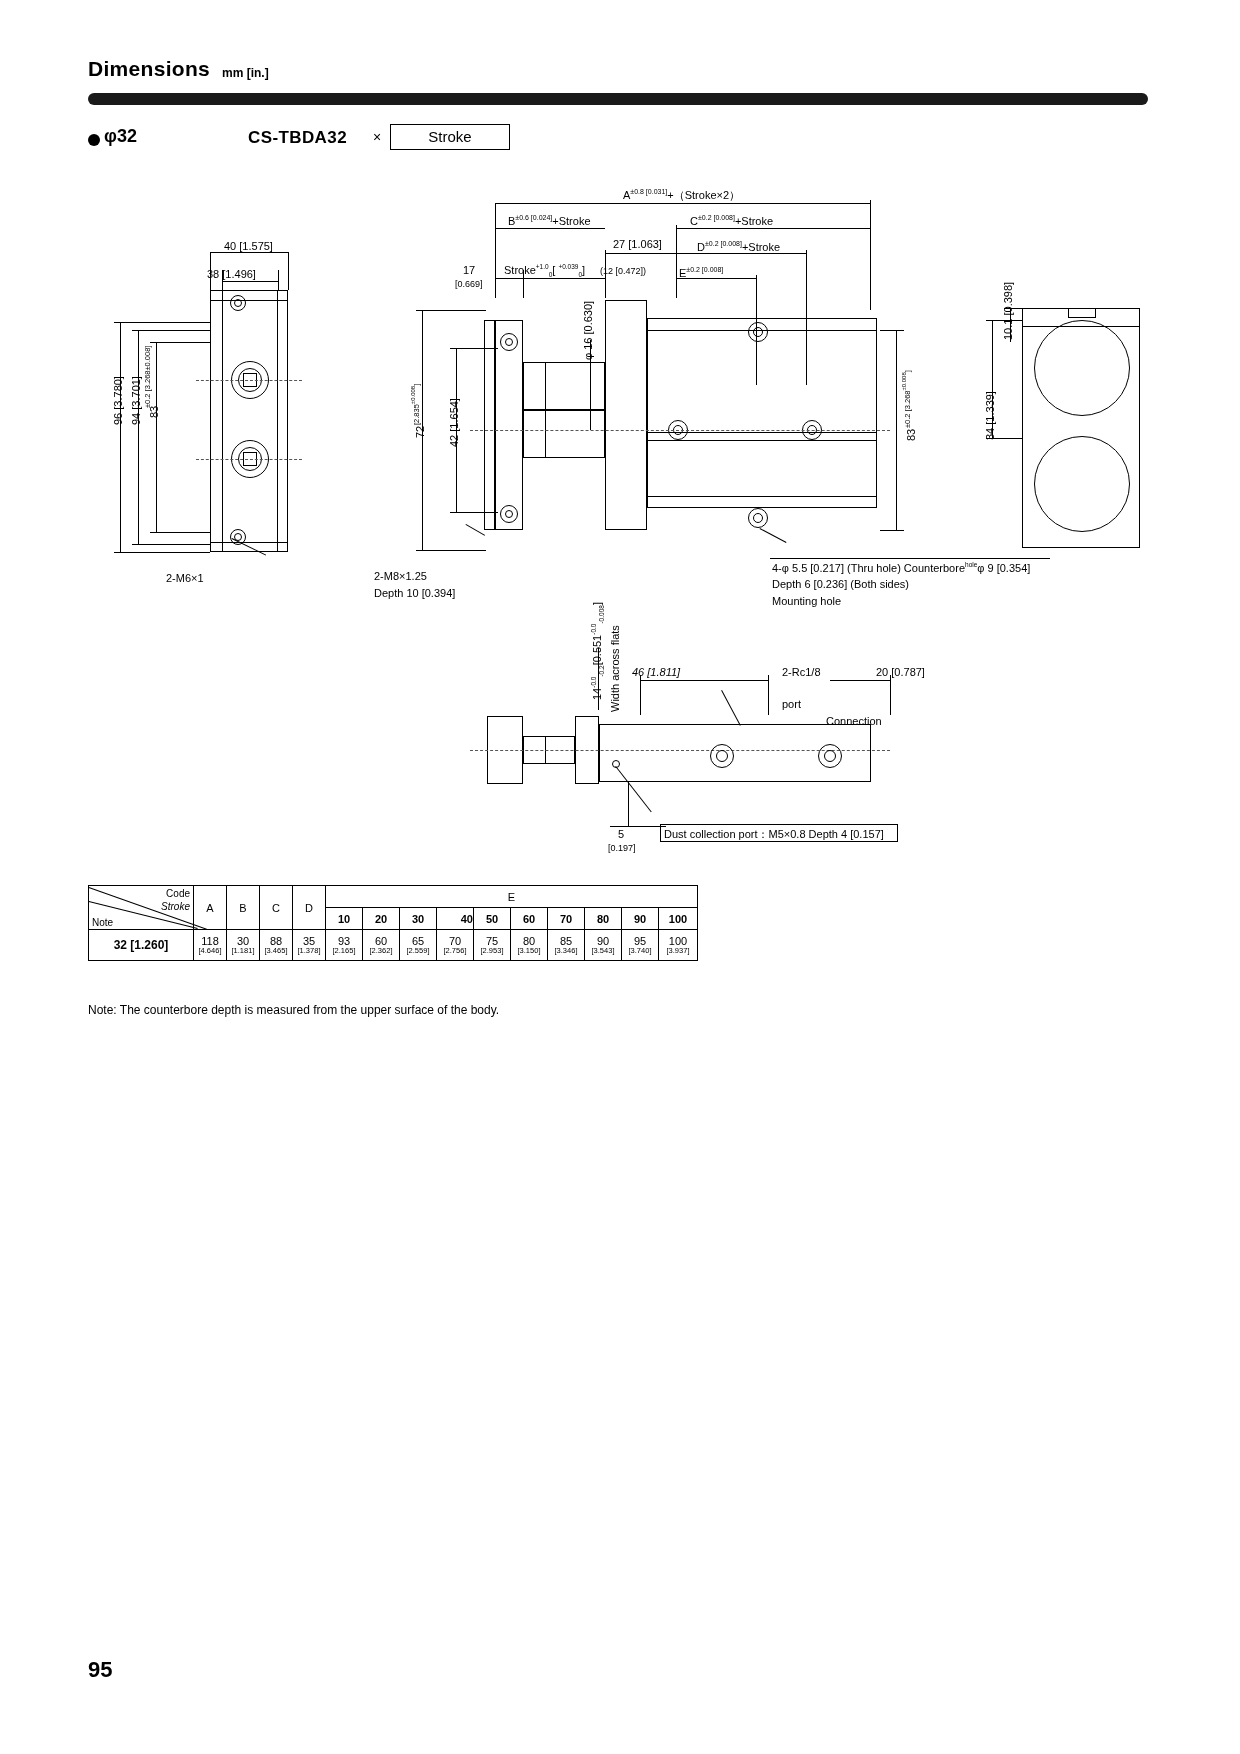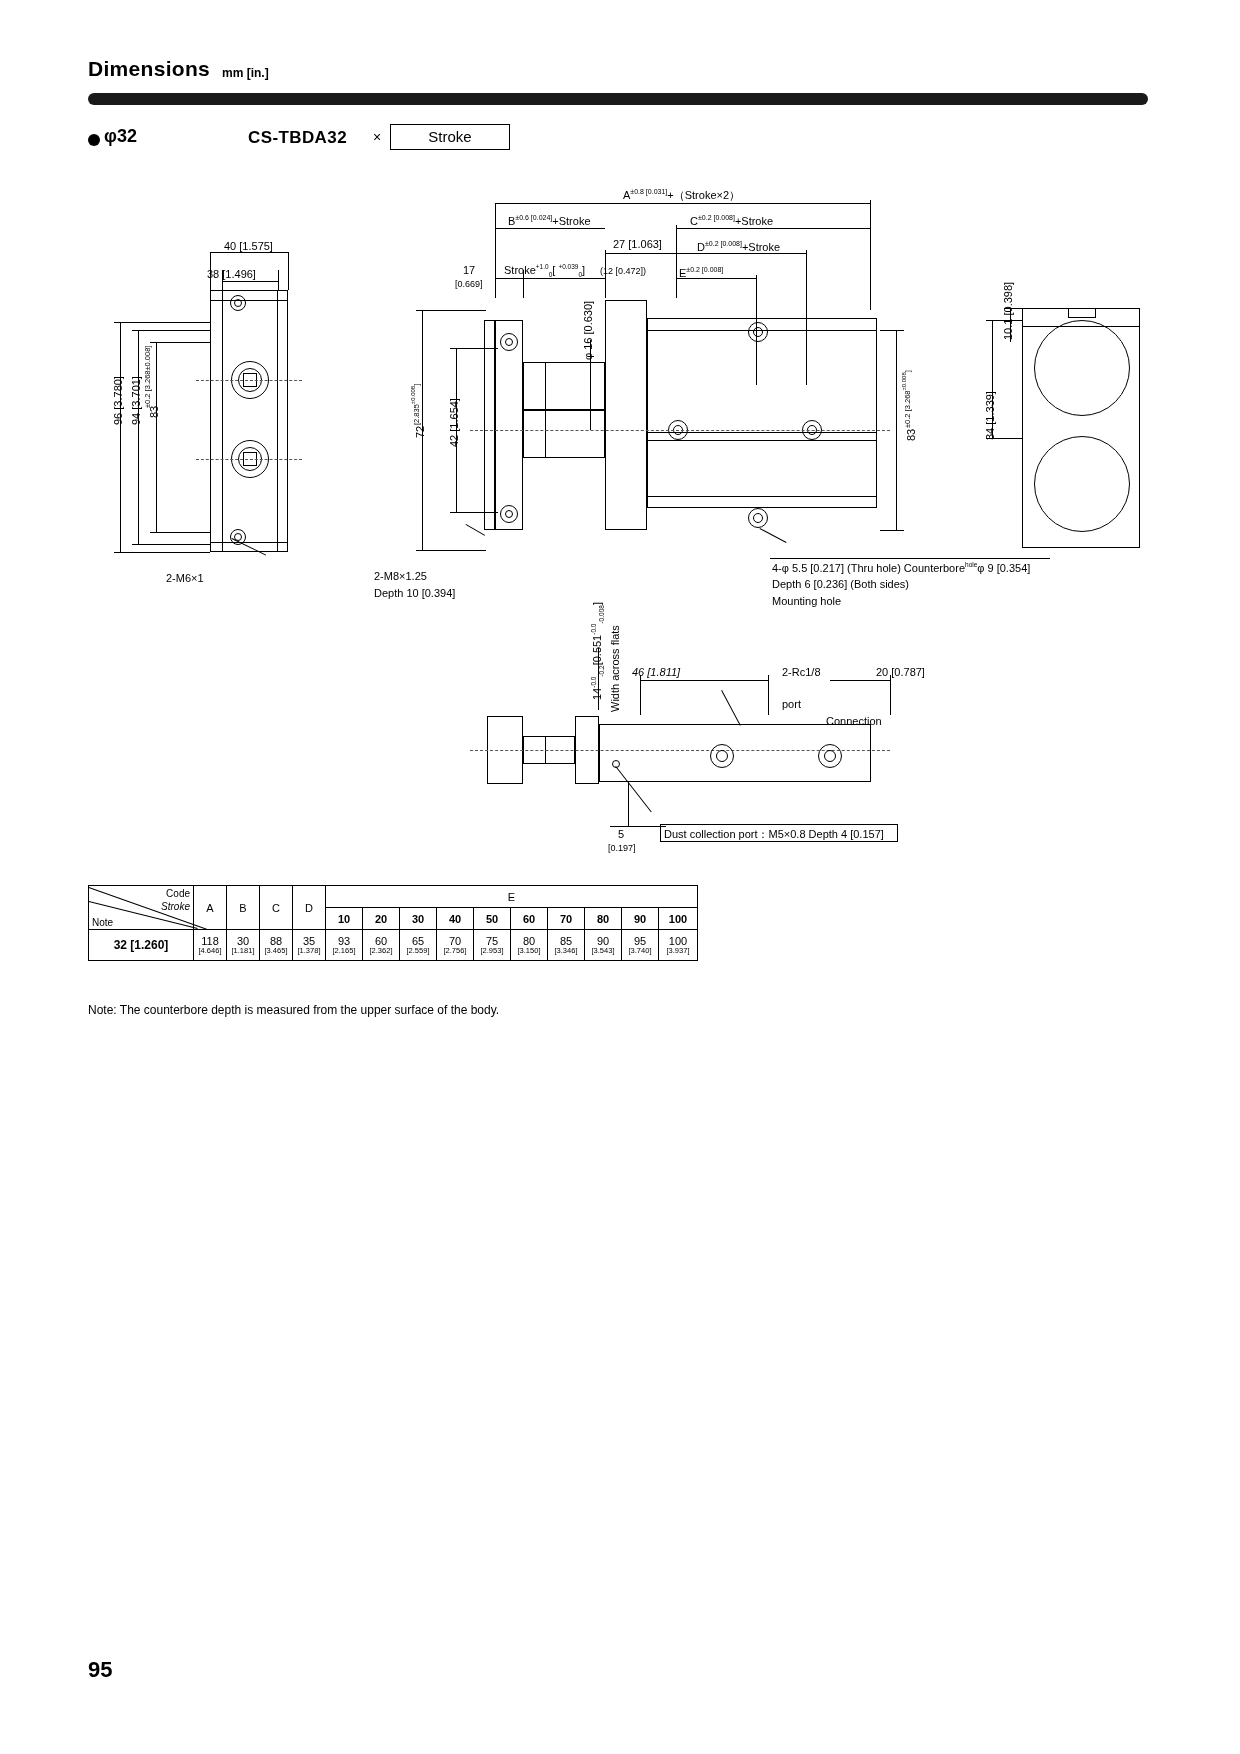--- a/index.html
+++ b/index.html
@@ -377,21 +377,21 @@
       <td class="hd" rowspan="2" style="width:32px;">A</td>
       <td class="hd" rowspan="2" style="width:32px;">B</td>
       <td class="hd" rowspan="2" style="width:32px;">C</td>
       <td class="hd" rowspan="2" style="width:32px;">D</td>
       <td class="hd" colspan="10">E</td>
     </tr>
     <tr>
       <td class="hd" style="width:36px; font-weight:bold;">10</td>
       <td class="hd" style="width:36px; font-weight:bold;">20</td>
       <td class="hd" style="width:36px; font-weight:bold;">30</td>
-      <td class="hd" style="width:36px; font-weight:bold;">40</td>
+      <td class="hd" style="width:36px; font-weight:bold;text-align:right;">40</td>
       <td class="hd" style="width:36px; font-weight:bold;margin-top:8px;">50</td>
       <td class="hd" style="width:36px; font-weight:bold;">60</td>
       <td class="hd" style="width:36px; font-weight:bold;">70</td>
       <td class="hd" style="width:36px; font-weight:bold;">80</td>
       <td class="hd" style="width:36px; font-weight:bold;">90</td>
       <td class="hd" style="width:38px; font-weight:bold;">100</td>
     </tr>
     <tr>
       <td style="height:30px; font-weight:bold; font-size:12px;">32 [1.260]</td>
       <td class="val"><span>118</span><small>[4.646]</small></td>

